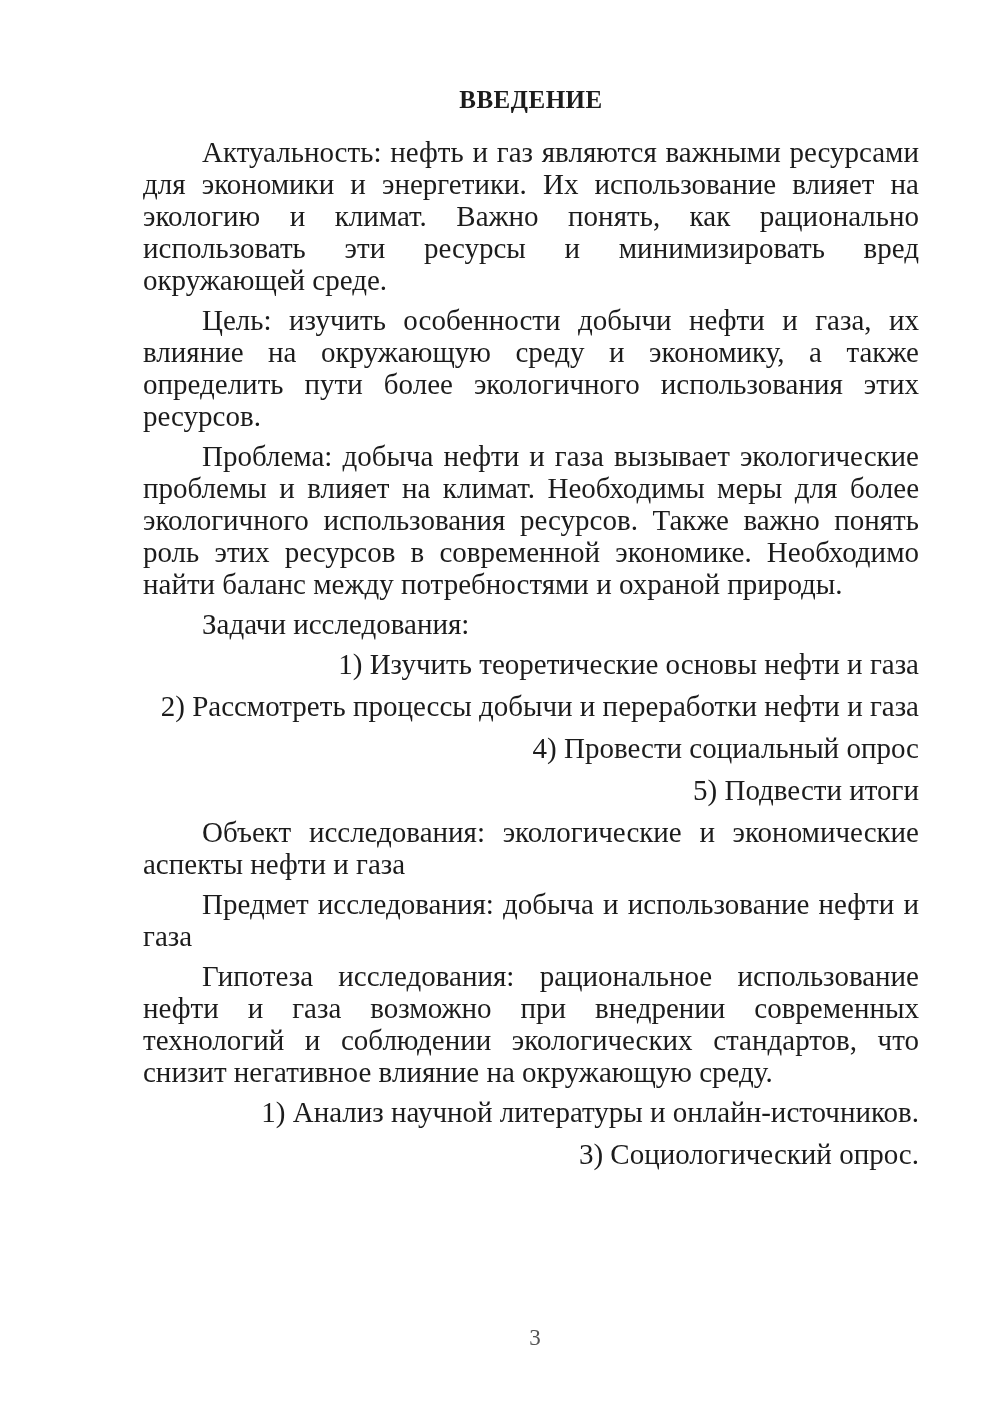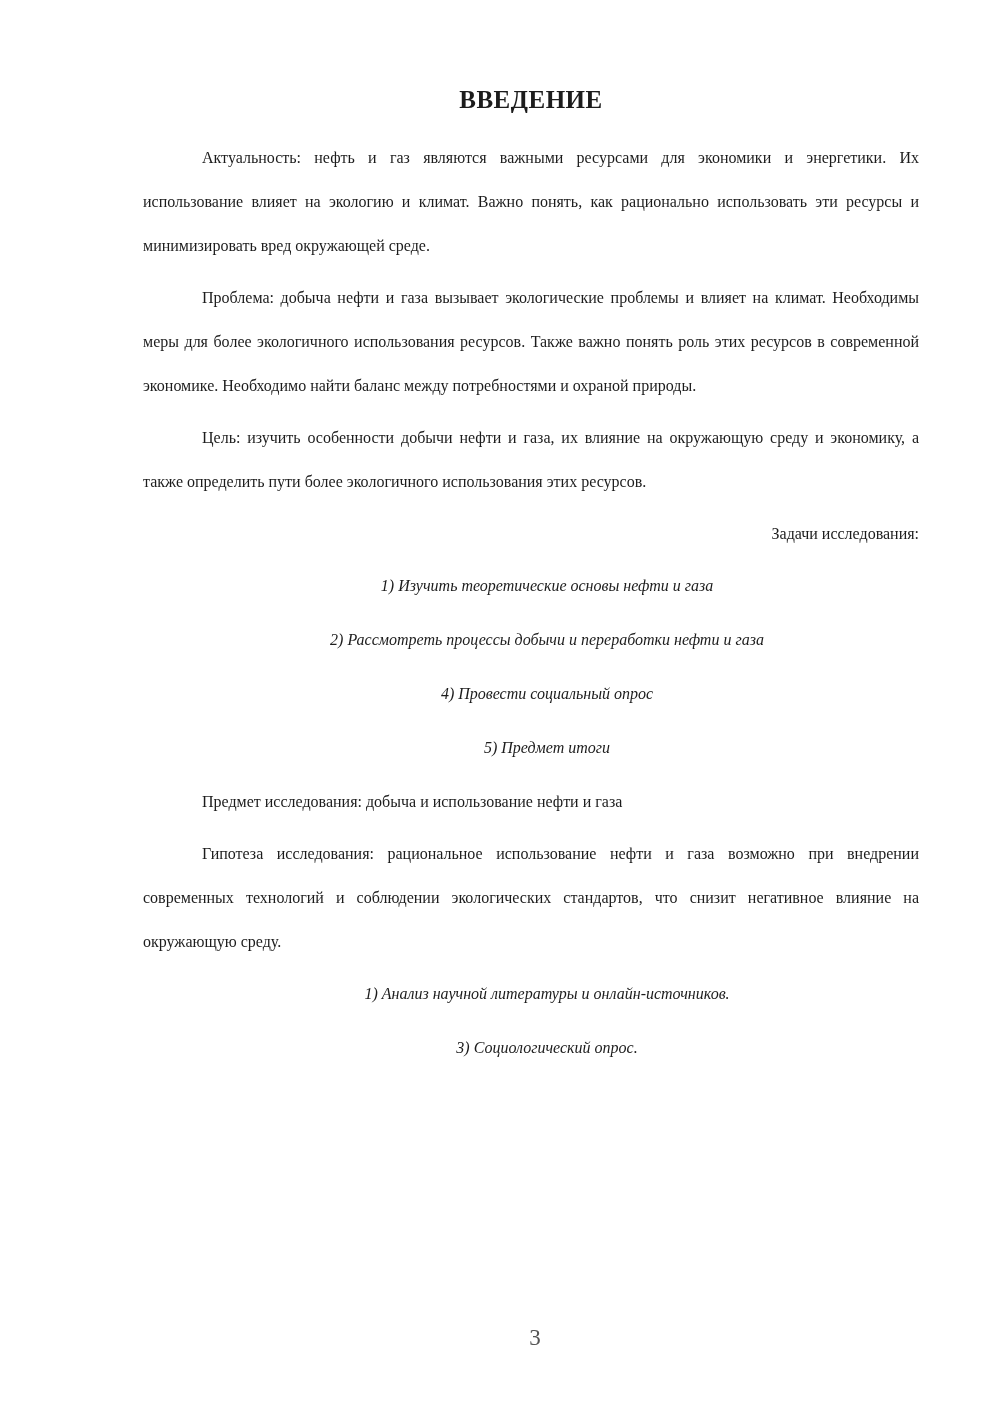--- a/index.html
+++ b/index.html
@@ -21,37 +21,35 @@
   .doc-title {
     font-size: 25px;
     font-weight: bold;
     line-height: 40px;
     text-align: center;
     letter-spacing: 0.5px;
     margin: 0 0 16px 0;
   }
   p {
     margin: 0 0 8px 0;
-    font-size: 16px;
-    line-height: 44px;
+    font-size: 29px;
+    line-height: 32px;
   }
   .para {
     text-align: justify;
     text-indent: 59px;
   }
   .head-para {
-    text-align: right;
+    text-align: left;
     text-indent: 59px;
   }
   .list-item {
-    text-align: center;
+    text-align: right;
     text-indent: 0;
-    margin-left: 32px;
     margin-bottom: 10px;
-    font-style: italic;
   }
   .page-number {
     position: absolute;
     top: 1320px;
     left: 143px;
     width: 784px;
     text-align: center;
     font-size: 23px;
     line-height: 36px;
     color: #555555;
@@ -59,31 +57,32 @@
 </style>
 </head>
 <body>
 
 <div class="page">
 
   <h1 class="doc-title">ВВЕДЕНИЕ</h1>
 
   <p class="para">Актуальность: нефть и газ являются важными ресурсами для экономики и энергетики. Их использование влияет на экологию и климат. Важно понять, как рационально использовать эти ресурсы и минимизировать вред окружающей среде.</p>
 
+  <p class="para">Цель: изучить особенности добычи нефти и газа, их влияние на окружающую среду и экономику, а также определить пути более экологичного использования этих ресурсов.</p>
+
   <p class="para">Проблема: добыча нефти и газа вызывает экологические проблемы и влияет на климат. Необходимы меры для более экологичного использования ресурсов. Также важно понять роль этих ресурсов в современной экономике. Необходимо найти баланс между потребностями и охраной природы.</p>
-
-  <p class="para">Цель: изучить особенности добычи нефти и газа, их влияние на окружающую среду и экономику, а также определить пути более экологичного использования этих ресурсов.</p>
 
   <p class="head-para">Задачи исследования:</p>
 
   <p class="list-item"><span>1)</span> <span>Изучить теоретические основы нефти и газа</span></p>
   <p class="list-item"><span>2)</span> <span>Рассмотреть процессы добычи и переработки нефти и газа</span></p>
   <p class="list-item"><span>4)</span> <span>Провести социальный опрос</span></p>
-  <p class="list-item"><span>5)</span> <span>Предмет итоги</span></p>
+  <p class="list-item"><span>5)</span> <span>Подвести итоги</span></p>
 
+  <p class="para">Объект исследования: экологические и экономические аспекты нефти и газа</p>
 
   <p class="para">Предмет исследования: добыча и использование нефти и газа</p>
 
   <p class="para">Гипотеза исследования: рациональное использование нефти и газа возможно при внедрении современных технологий и соблюдении экологических стандартов, что снизит негативное влияние на окружающую среду.</p>
 
 
   <p class="list-item"><span>1)</span> <span>Анализ научной литературы и онлайн-источников.</span></p>
   <p class="list-item"><span>3)</span> <span>Социологический опрос.</span></p>
 
   <div class="page-number">3</div>

